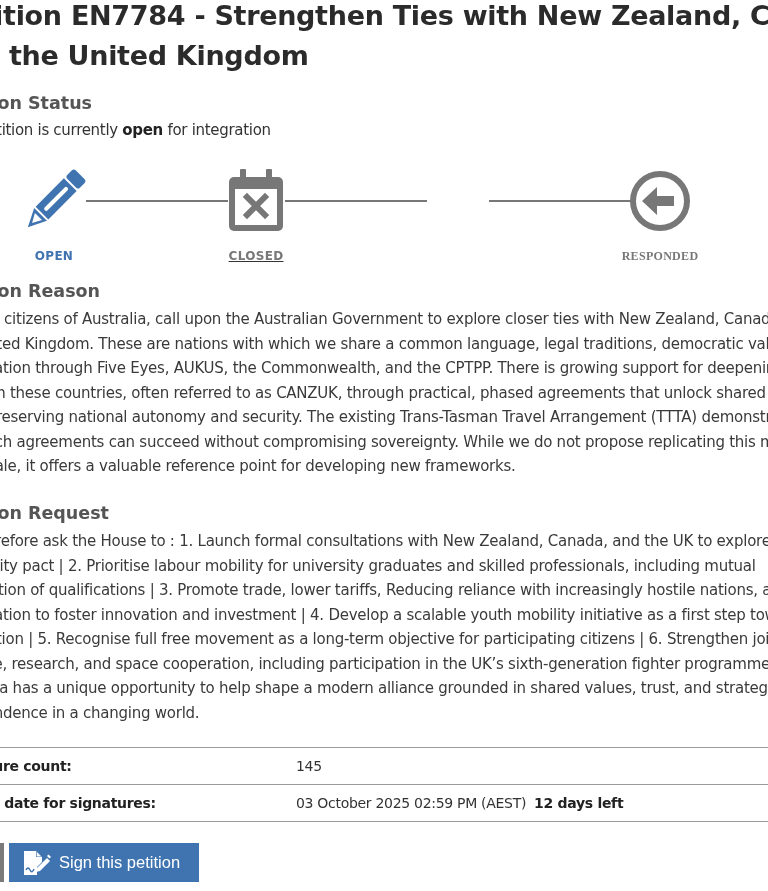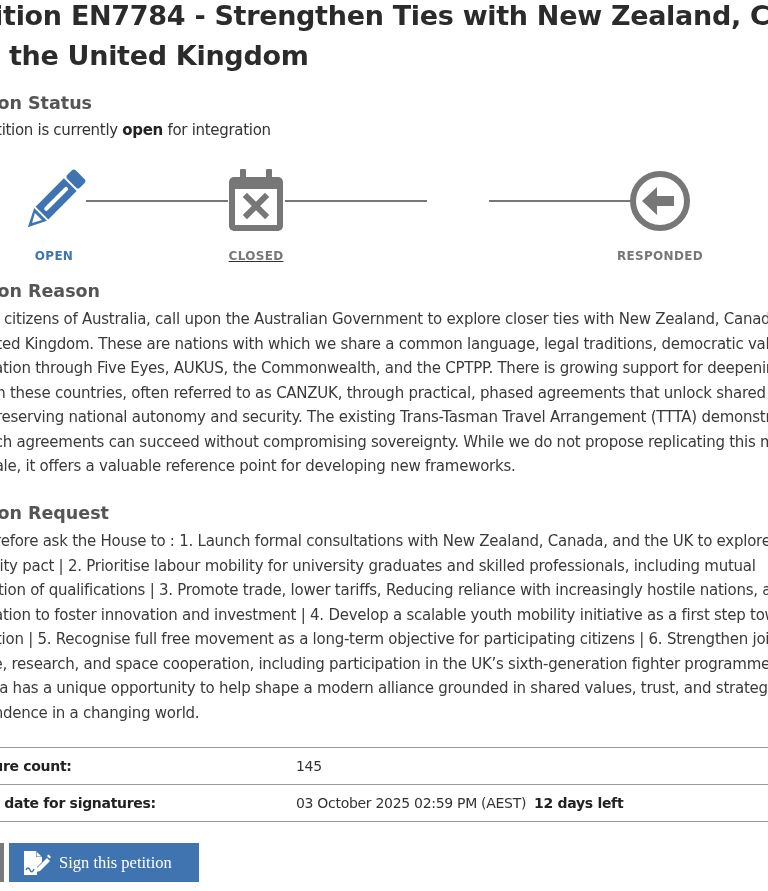--- a/index.html
+++ b/index.html
@@ -57,21 +57,21 @@
   table.info td.v { color: #333; }
   table.info td.v b { margin-left: 8px; color: #222; }
 
   .btn-stub {
     position: absolute; left: 50px; top: 843px; width: 10px; height: 39px; background: #7a7a7a;
   }
   .btn-sign {
     position: absolute; left: 65px; top: 843px; width: 190px; height: 39px;
     background: #3f74b1; color: #ffffff; border: none;
     display: flex; align-items: center; padding: 0 0 0 14px; box-sizing: border-box;
-    font-family: Liberation Serif, serif; font-size: 16.5px; cursor: pointer;
+    font-family: Liberation Sans, sans-serif; font-size: 16.5px; cursor: pointer;
   }
   .btn-sign .sig-icon { width: 28px; height: 26px; margin-right: 8px; display: inline-block; }
 </style>
 </head>
 <body>
 
 <div class="page">
 
   <h1 class="title">
     <span>Petition EN7784 - Strengthen Ties with New Zealand, Canada</span>
@@ -108,21 +108,21 @@
           <rect x="38" y="0" width="6" height="12" rx="1" fill="#777"></rect>
           <rect x="1" y="8" width="54" height="54" rx="5" fill="#777"></rect>
           <rect x="7" y="20" width="42" height="36" fill="#fff"></rect>
           <path d="M19 28 L37 46 M37 28 L19 46" stroke="#777" stroke-width="6" stroke-linecap="square"></path>
         </svg>
       </div>
       <div class="label">CLOSED</div>
     </div>
 
 
-    <div class="step" style="left:600px;">
+    <div class="step" style="left:600px;font-family:Liberation Serif, serif;">
       <div class="icon">
         <svg width="64" height="64" viewBox="0 0 64 64">
           <circle cx="32" cy="32" r="27" fill="none" stroke="#777" stroke-width="6"></circle>
           <polygon points="14,32 29,18 29,27 46,27 46,37 29,37 29,46" fill="#777"></polygon>
         </svg>
       </div>
       <div class="label">RESPONDED</div>
     </div>
   </div>
 

